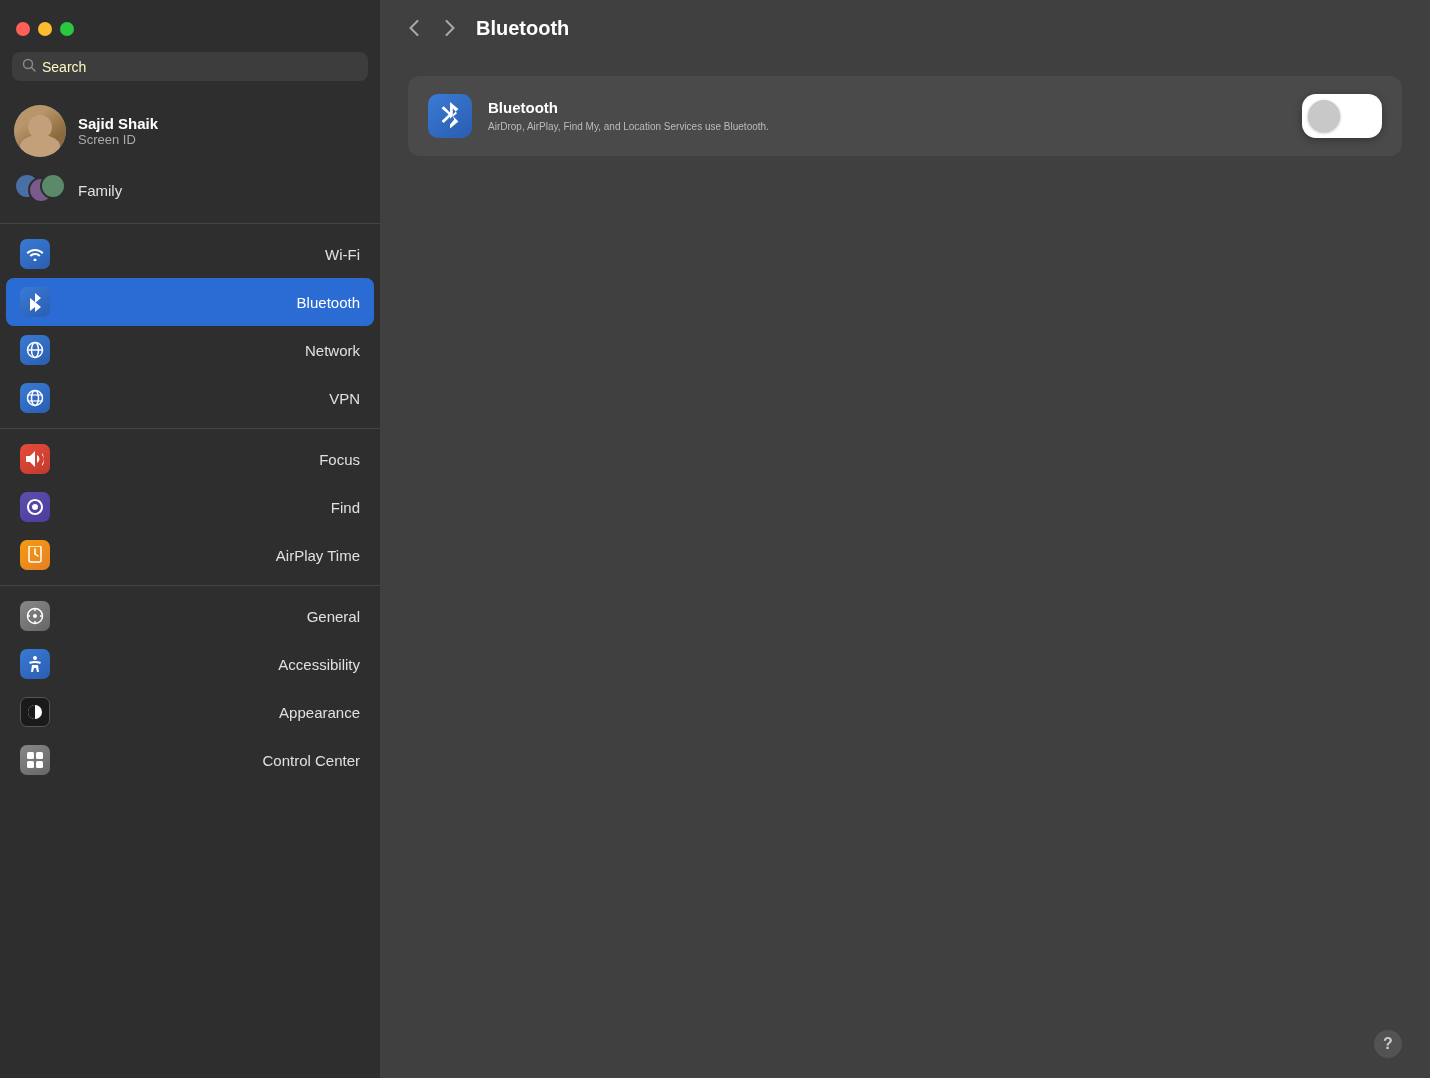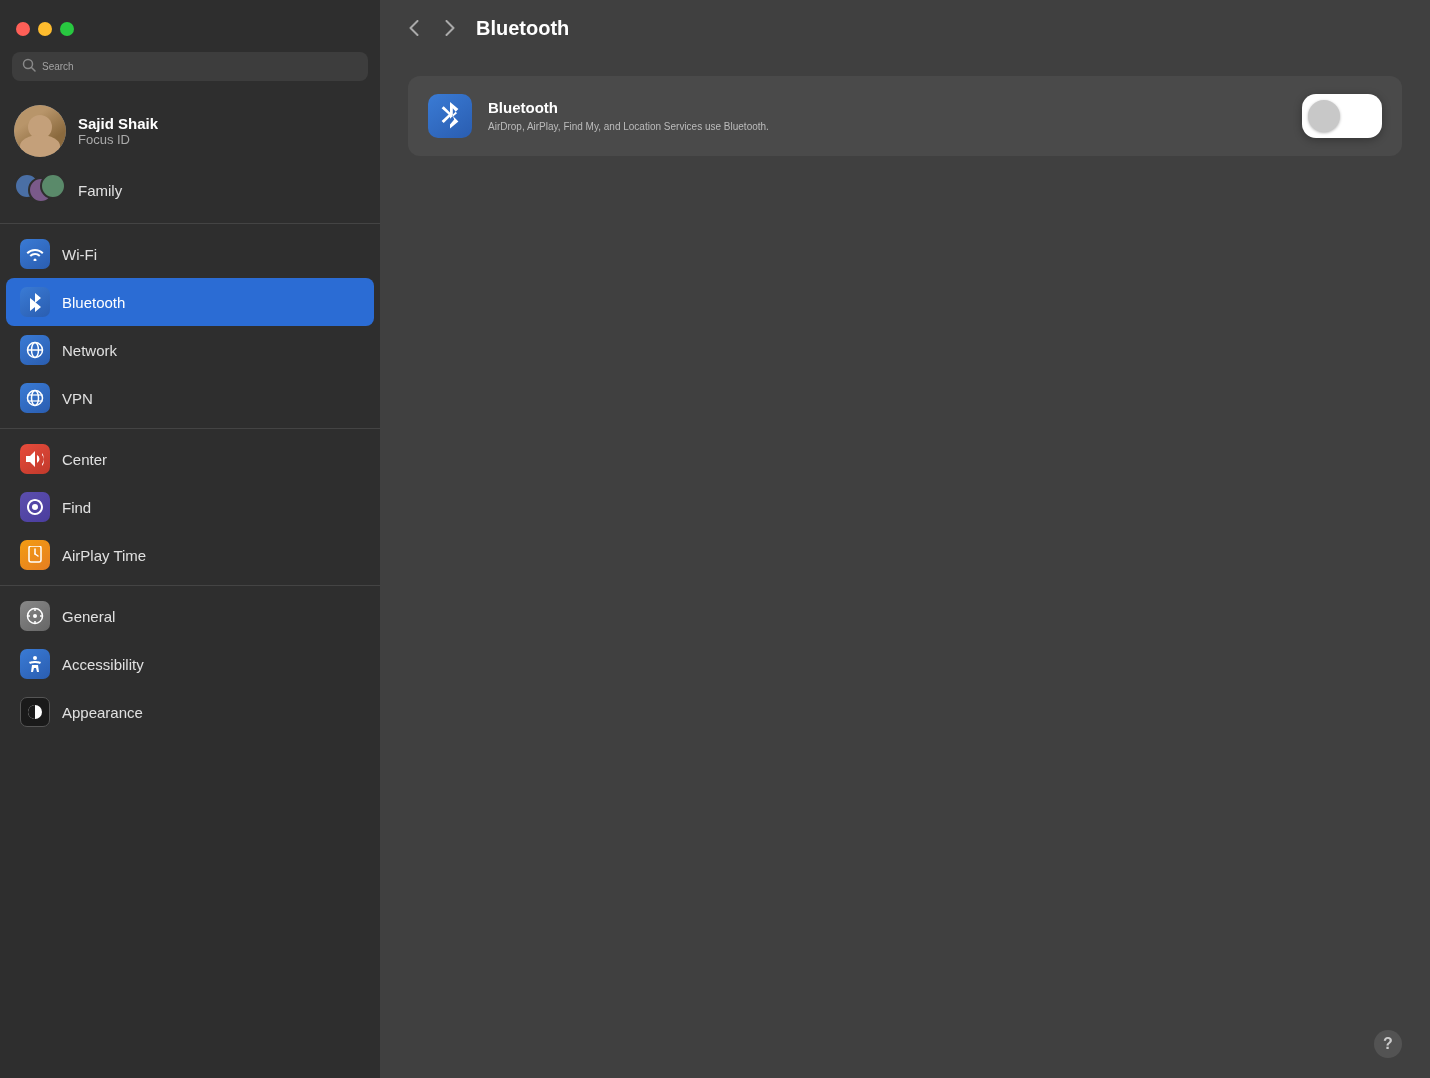--- a/index.html
+++ b/index.html
@@ -46,22 +46,22 @@
       align-items: center;
       padding: 6px 10px;
       gap: 6px;
     }
     .search-icon-svg {
       color: #888;
       font-size: 14px;
       flex-shrink: 0;
     }
     .search-placeholder {
-      color: #a3a3a3;
-      font-size: 10px;
+      color: #fef9c3;
+      font-size: 14px;
     }
 
     .profile-section {
       display: flex;
       align-items: center;
       gap: 12px;
       padding: 8px 22px 10px 14px;
     }
     .avatar {
       width: 52px;
@@ -139,20 +139,21 @@
     }
 
     .sidebar-item {
       display: flex;
       align-items: center;
       gap: 12px;
       padding: 9px 14px;
       cursor: pointer;
       border-radius: 8px;
       margin: 0 6px;
+      justify-content: space-between;
     }
     .sidebar-item.active {
       background: #2b6cd4;
     }
     .sidebar-item.active .item-label { color: #fff; }
 
     .item-icon {
       width: 30px;
       height: 30px;
       border-radius: 7px;
@@ -307,21 +308,21 @@
     </span>
     <span class="search-placeholder">Search</span>
   </div>
 
   <div class="profile-section">
     <div class="avatar">
       <div class="avatar-face"></div>
     </div>
     <div class="profile-info">
       <span class="profile-name">Sajid Shaik</span>
-      <span class="profile-sub">Focus ID</span>
+      <span class="profile-sub">Screen ID</span>
     </div>
   </div>
 
   <div class="family-section">
     <div class="family-avatars">
       <div class="family-avatar fav1"></div>
       <div class="family-avatar fav2"></div>
       <div class="family-avatar fav3"></div>
     </div>
     <span class="family-label">Family</span>
@@ -374,21 +375,21 @@
 
   <div class="divider"></div>
 
 
   <div class="sidebar-item">
     <div class="item-icon icon-sound">
       <svg width="18" height="16" viewBox="0 0 18 16" fill="white">
         <path d="M0 5v6h4l5 5V0L4 5H0zm13.5 3a4.5 4.5 0 0 0-2.5-4v8a4.5 4.5 0 0 0 2.5-4zm2.5-6.07v2.05A7 7 0 0 1 18 8a7 7 0 0 1-2 4.93v2.07A9 9 0 0 0 18 8 9 9 0 0 0 16 1.93z"></path>
       </svg>
     </div>
-    <span class="item-label">Center</span>
+    <span class="item-label">Focus</span>
   </div>
 
   <div class="sidebar-item">
     <div class="item-icon icon-focus">
       <svg width="16" height="16" viewBox="0 0 16 16" fill="white">
         <path d="M8 0C3.6 0 0 3.6 0 8s3.6 8 8 8 8-3.6 8-8-3.6-8-8-8zm0 14c-3.3 0-6-2.7-6-6s2.7-6 6-6 6 2.7 6 6-2.7 6-6 6zm0-9a3 3 0 1 0 0 6 3 3 0 0 0 0-6z"></path>
       </svg>
     </div>
     <span class="item-label">Find</span>
   </div>
@@ -433,20 +434,31 @@
   <div class="sidebar-item">
     <div class="item-icon icon-appearance">
       <svg width="18" height="18" viewBox="0 0 18 18">
         <circle cx="9" cy="9" r="7" fill="white"></circle>
         <path d="M9 2a7 7 0 0 0 0 14V2z" fill="#1a1a1a"></path>
       </svg>
     </div>
     <span class="item-label">Appearance</span>
   </div>
 
+  <div class="sidebar-item">
+    <div class="item-icon icon-controlcenter">
+      <svg width="16" height="16" viewBox="0 0 16 16" fill="white">
+        <rect x="0" y="0" width="7" height="7" rx="1.5" fill="white"></rect>
+        <rect x="9" y="0" width="7" height="7" rx="1.5" fill="white"></rect>
+        <rect x="0" y="9" width="7" height="7" rx="1.5" fill="white"></rect>
+        <rect x="9" y="9" width="7" height="7" rx="1.5" fill="white"></rect>
+      </svg>
+    </div>
+    <span class="item-label">Control Center</span>
+  </div>
 
 </div>
 
 <div class="main-content">
   <div class="topbar">
     <button class="nav-btn">
       <svg width="10" height="16" viewBox="0 0 10 16" fill="#aaa">
         <path d="M8.5 1L1.5 8l7 7" stroke="#aaa" stroke-width="2" stroke-linecap="round" stroke-linejoin="round" fill="none"></path>
       </svg>
     </button>

